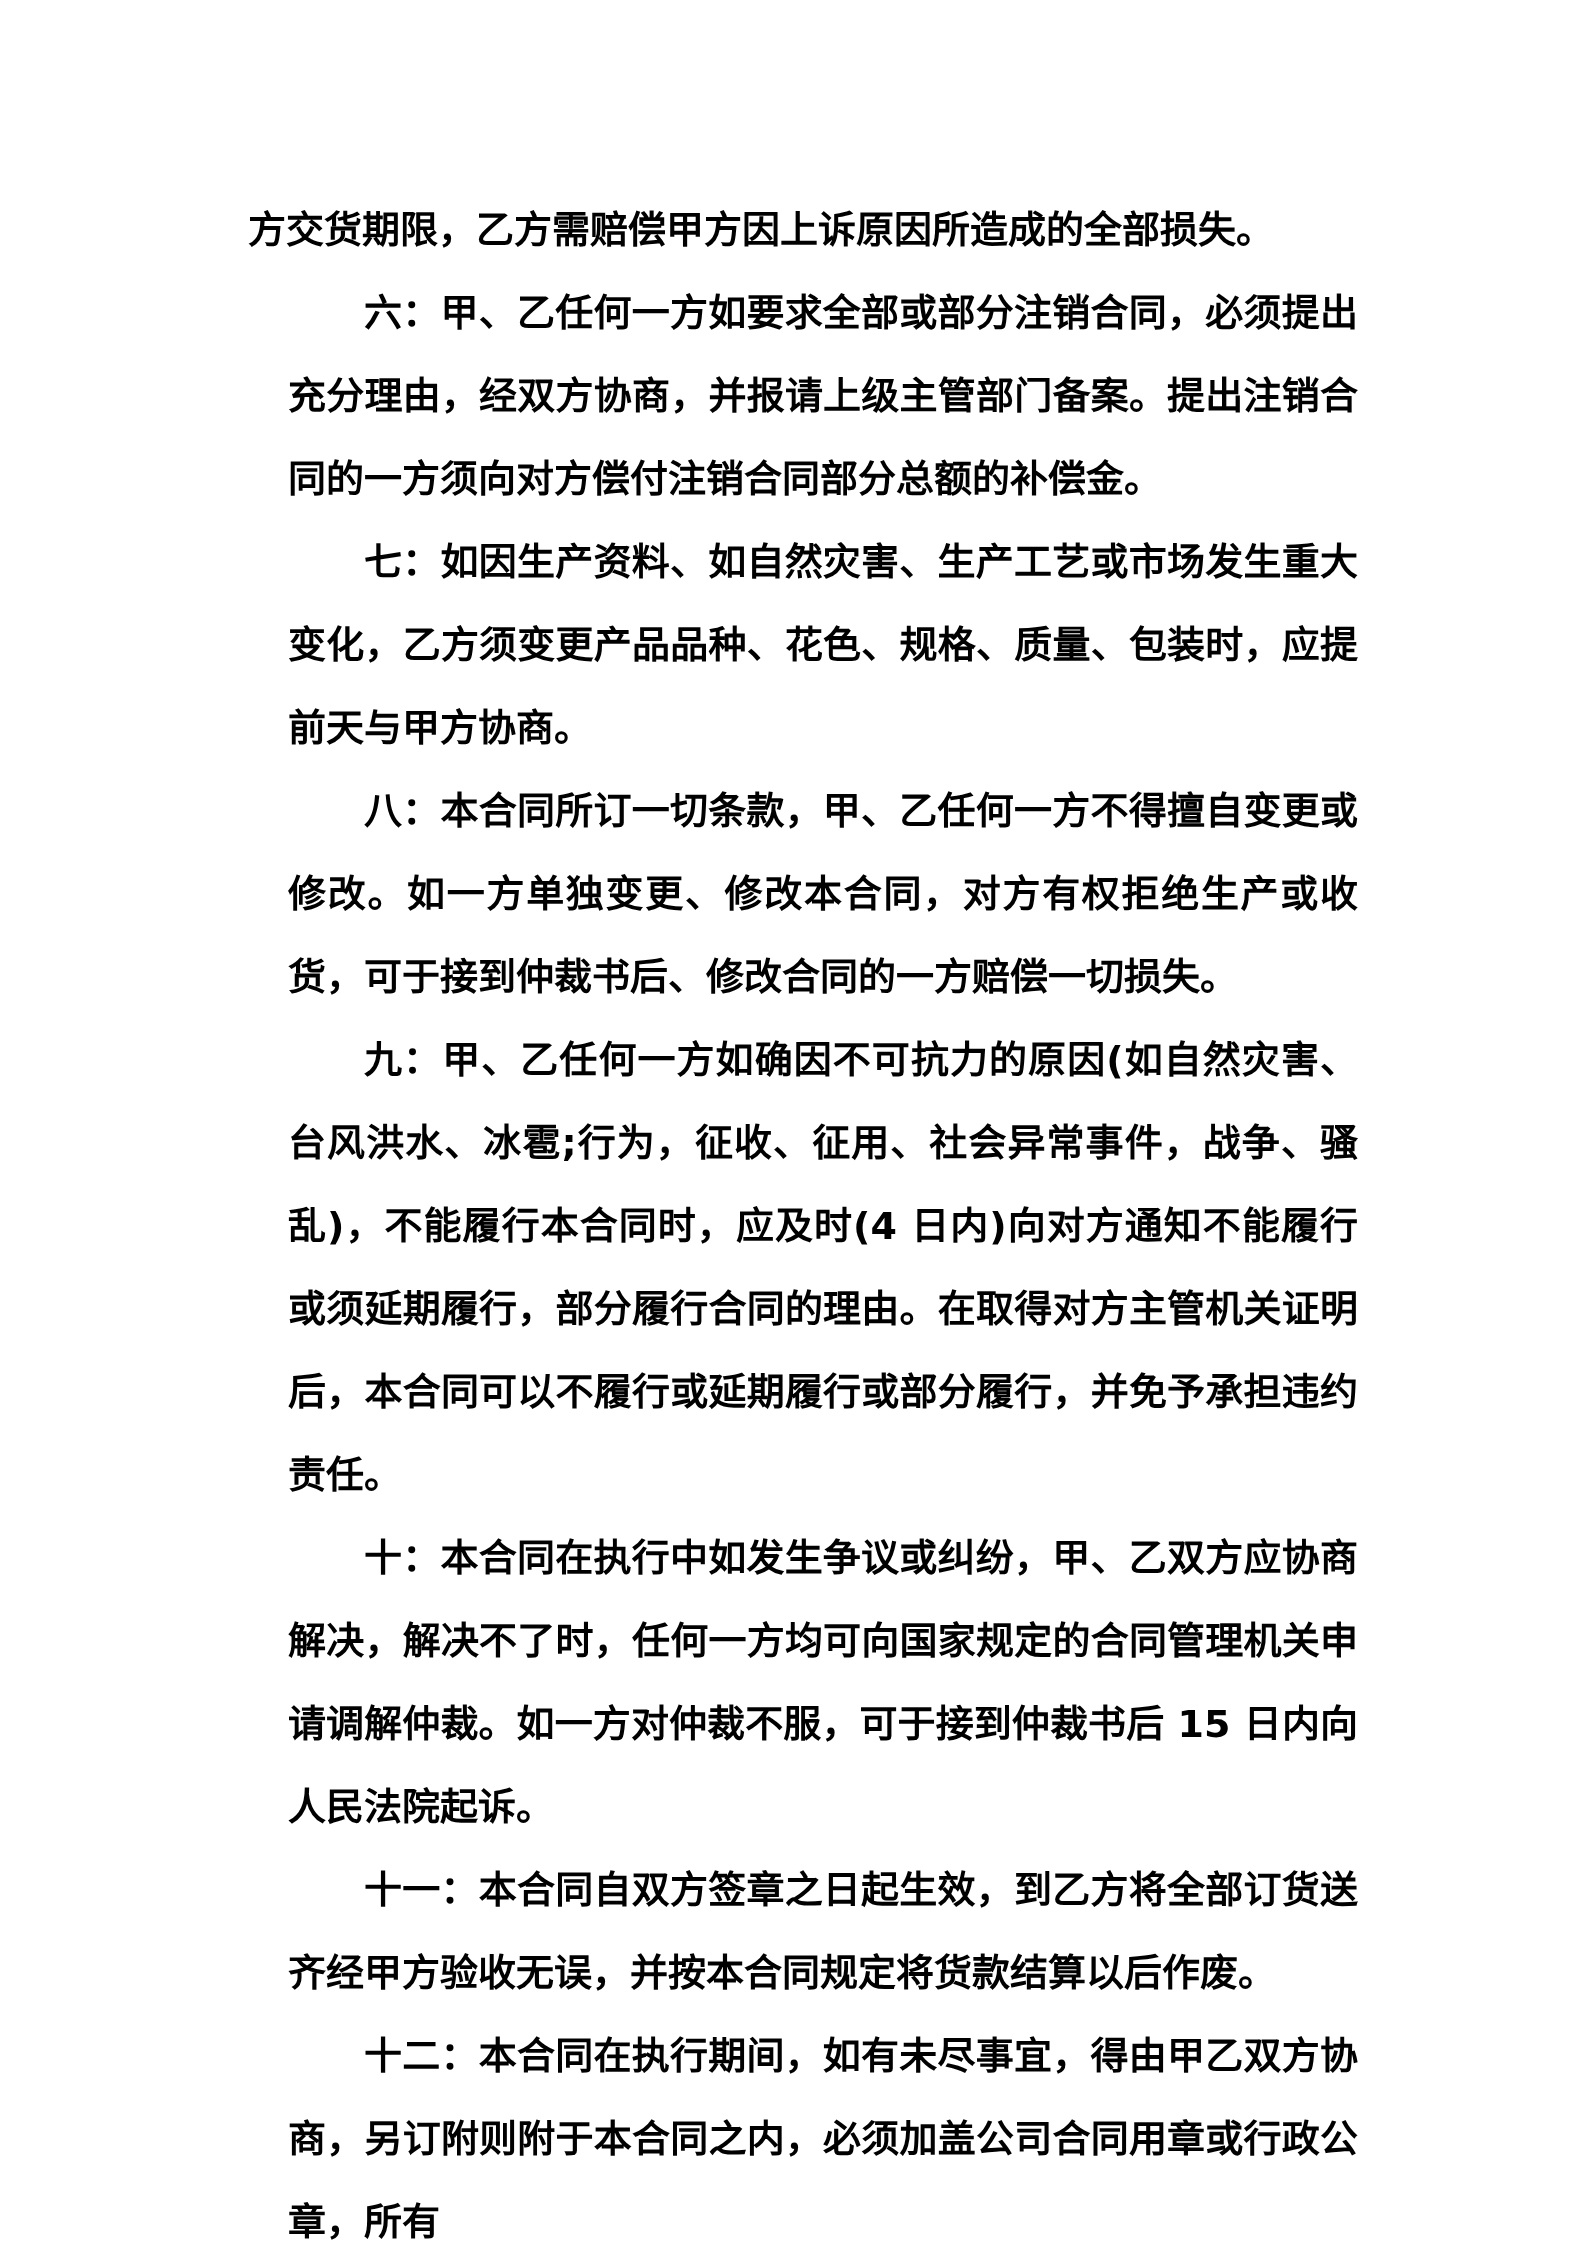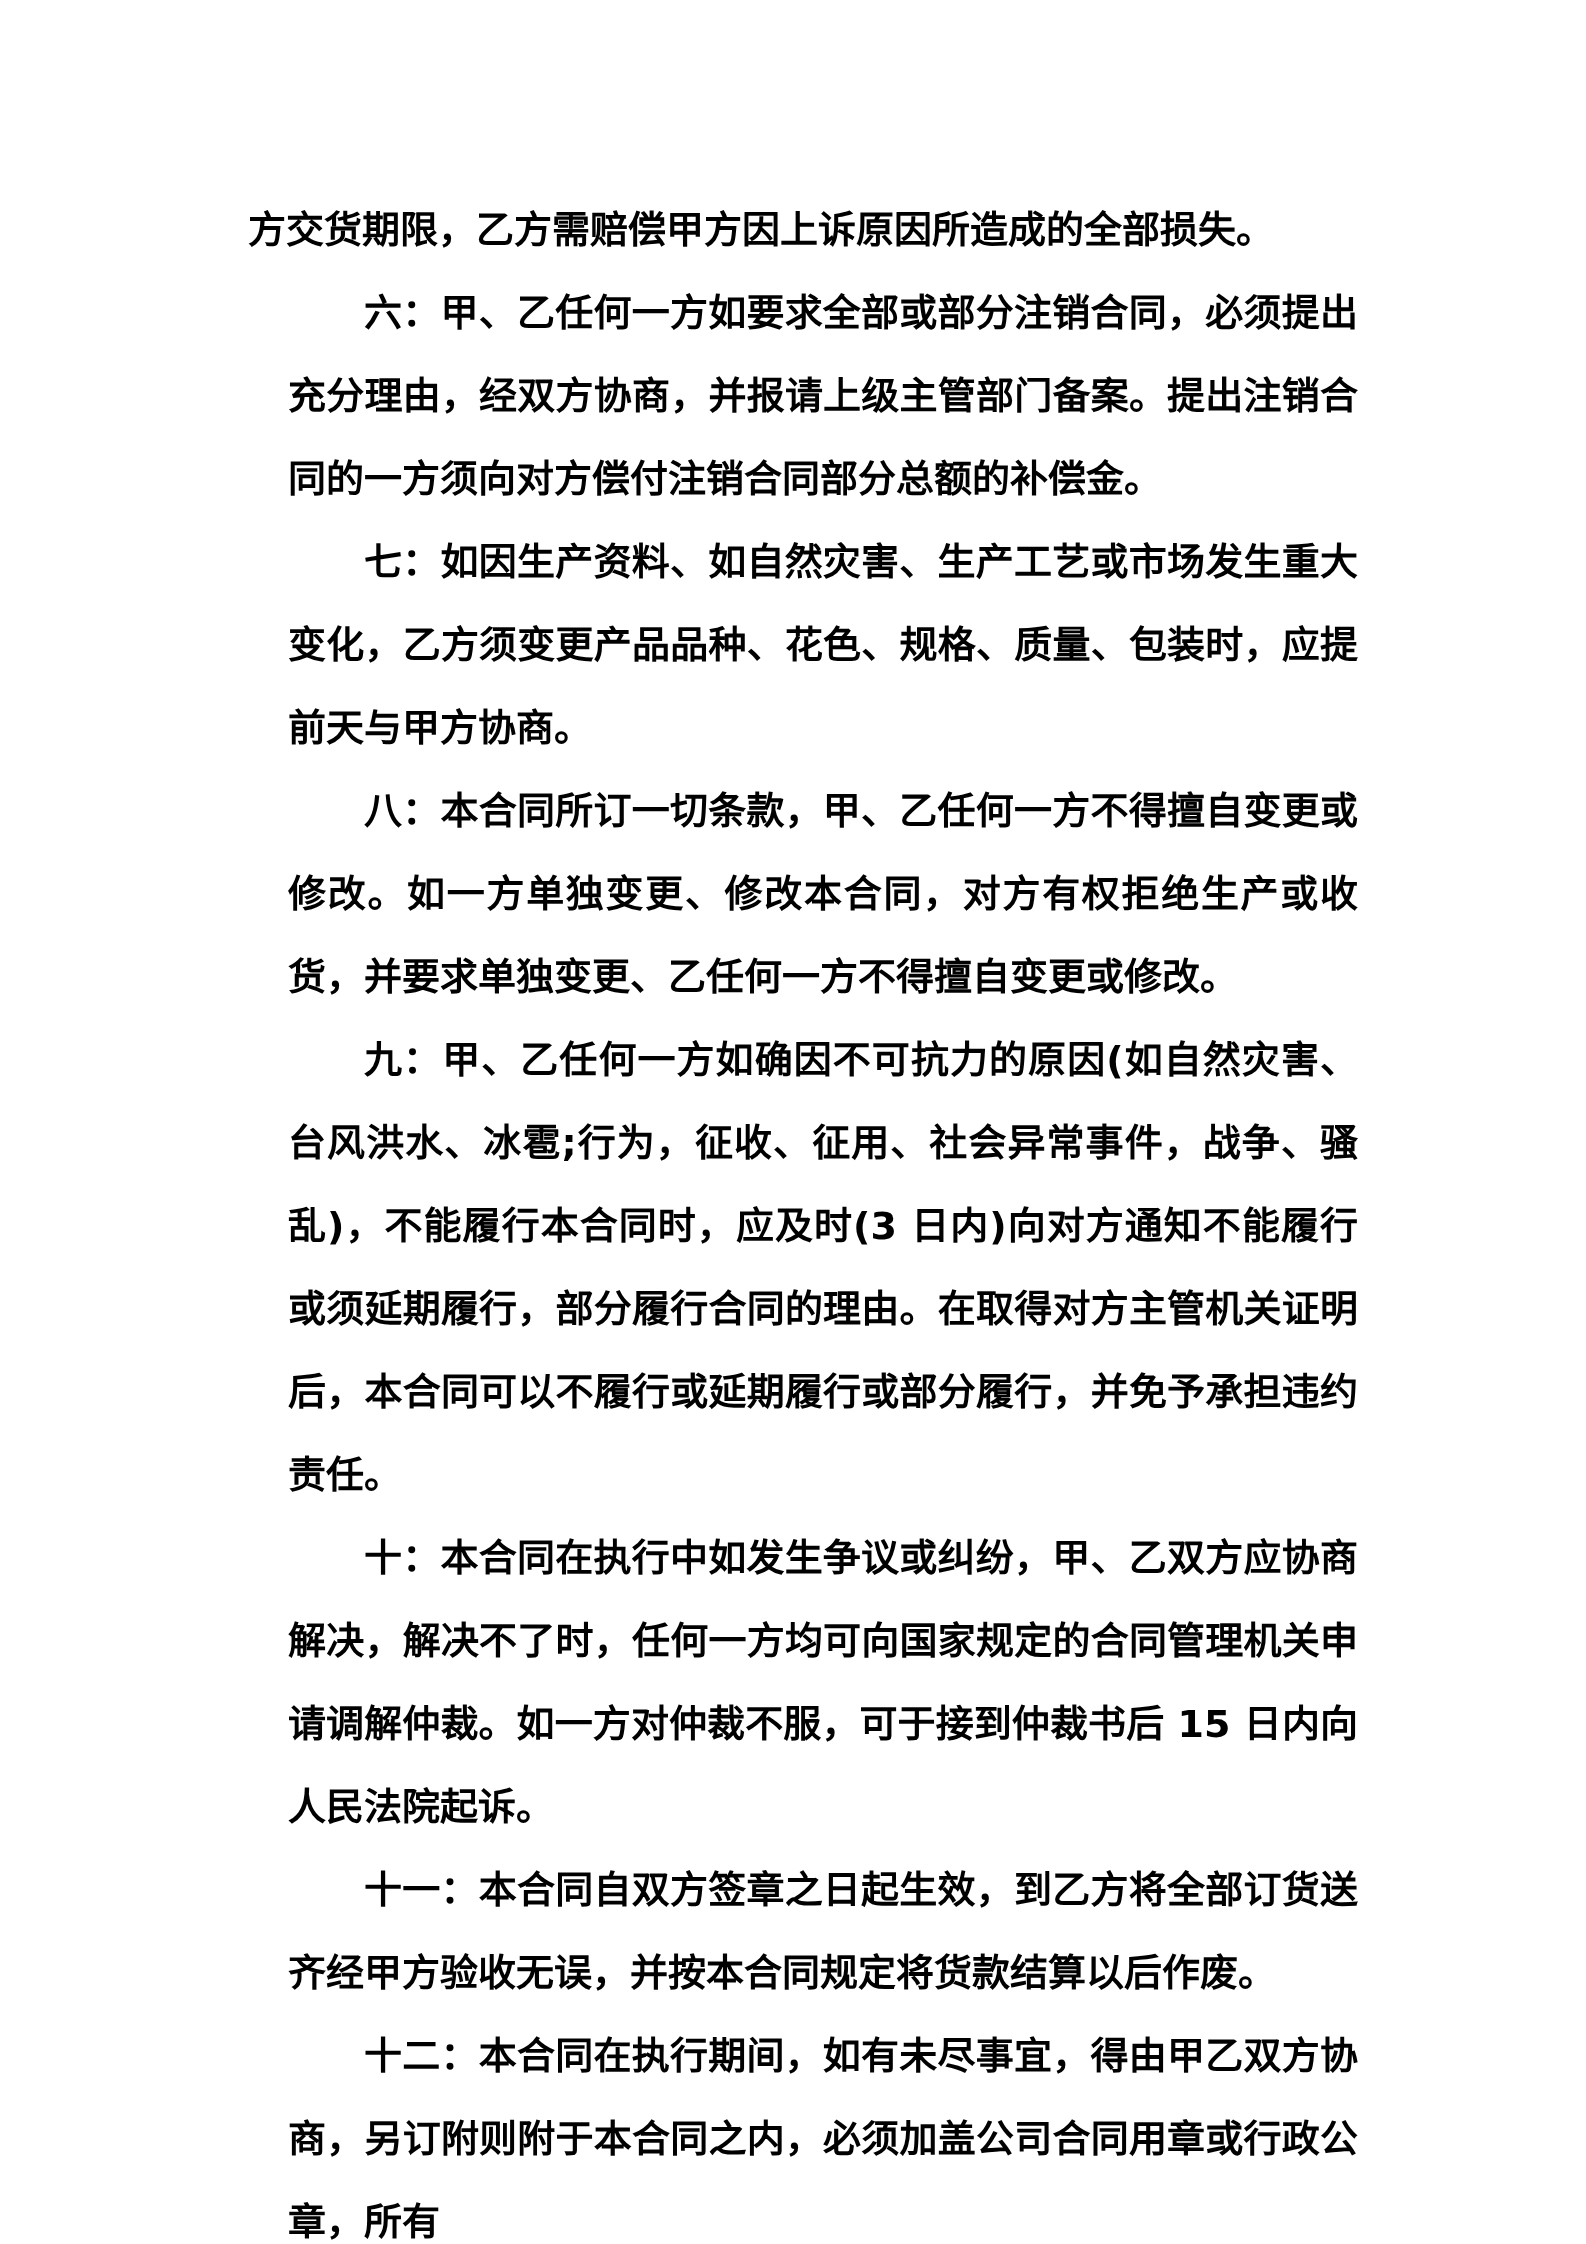--- a/index.html
+++ b/index.html
@@ -34,18 +34,18 @@
     margin-left: 40px;
   }
 </style>
 </head>
 <body>
 
 <div class="page">
   <p class="para">方交货期限，乙方需赔偿甲方因上诉原因所造成的全部损失。</p>
   <p class="para indent">六：甲、乙任何一方如要求全部或部分注销合同，必须提出充分理由，经双方协商，并报请上级主管部门备案。提出注销合同的一方须向对方偿付注销合同部分总额的补偿金。</p>
   <p class="para indent">七：如因生产资料、如自然灾害、生产工艺或市场发生重大变化，乙方须变更产品品种、花色、规格、质量、包装时，应提前天与甲方协商。</p>
-  <p class="para indent">八：本合同所订一切条款，甲、乙任何一方不得擅自变更或修改。如一方单独变更、修改本合同，对方有权拒绝生产或收货，并要求单独变更、乙任何一方不得擅自变更或修改。</p>
-  <p class="para indent">九：甲、乙任何一方如确因不可抗力的原因(如自然灾害、台风洪水、冰雹;行为，征收、征用、社会异常事件，战争、骚乱)，不能履行本合同时，应及时(3 日内)向对方通知不能履行或须延期履行，部分履行合同的理由。在取得对方主管机关证明后，本合同可以不履行或延期履行或部分履行，并免予承担违约责任。</p>
+  <p class="para indent">八：本合同所订一切条款，甲、乙任何一方不得擅自变更或修改。如一方单独变更、修改本合同，对方有权拒绝生产或收货，可于接到仲裁书后、修改合同的一方赔偿一切损失。</p>
+  <p class="para indent">九：甲、乙任何一方如确因不可抗力的原因(如自然灾害、台风洪水、冰雹;行为，征收、征用、社会异常事件，战争、骚乱)，不能履行本合同时，应及时(4 日内)向对方通知不能履行或须延期履行，部分履行合同的理由。在取得对方主管机关证明后，本合同可以不履行或延期履行或部分履行，并免予承担违约责任。</p>
   <p class="para indent">十：本合同在执行中如发生争议或纠纷，甲、乙双方应协商解决，解决不了时，任何一方均可向国家规定的合同管理机关申请调解仲裁。如一方对仲裁不服，可于接到仲裁书后 15 日内向人民法院起诉。</p>
   <p class="para indent">十一：本合同自双方签章之日起生效，到乙方将全部订货送齐经甲方验收无误，并按本合同规定将货款结算以后作废。</p>
   <p class="para indent">十二：本合同在执行期间，如有未尽事宜，得由甲乙双方协商，另订附则附于本合同之内，必须加盖公司合同用章或行政公章，所有</p>
 </div>
 
 </body></html>

